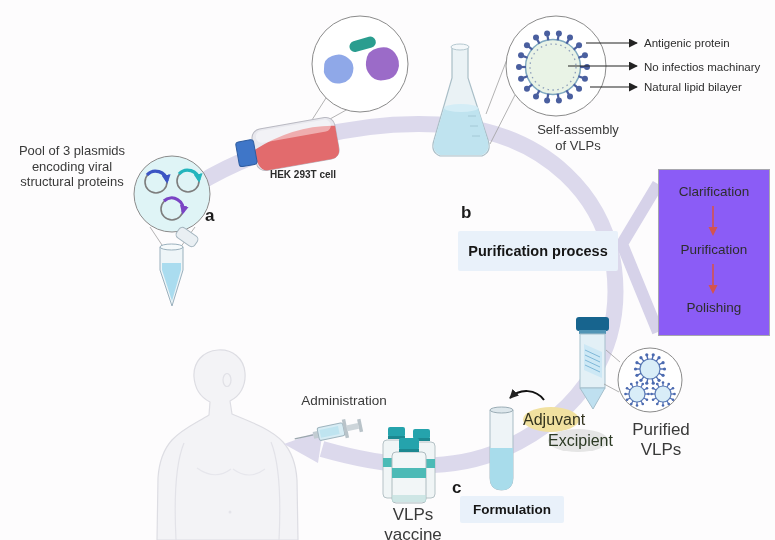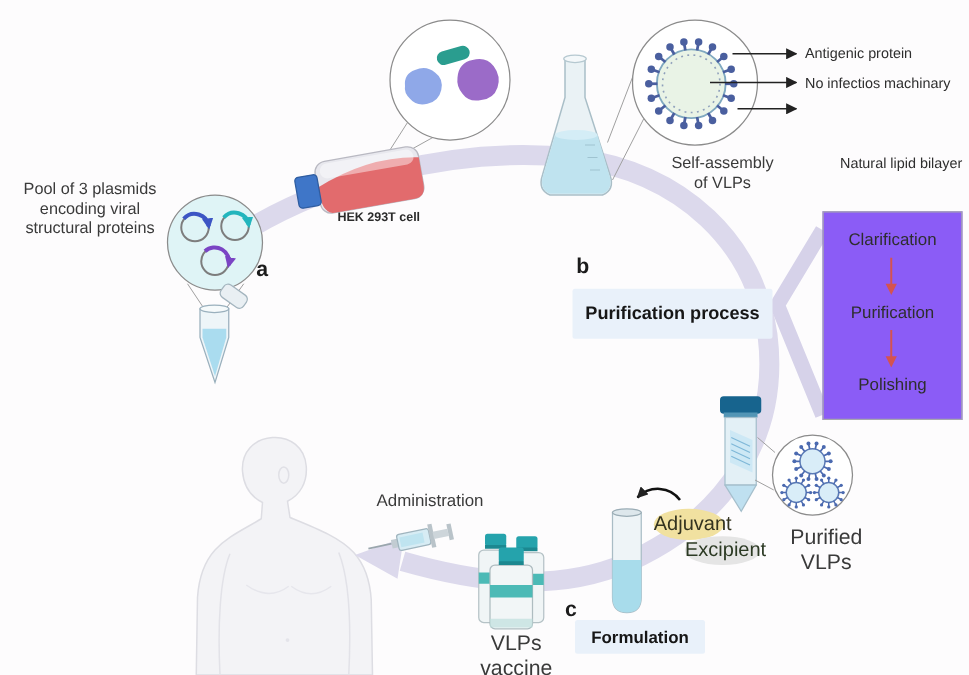--- a/index.html
+++ b/index.html
@@ -333,21 +333,21 @@
 
   <div class="lbl" style="left:258px; top:169px; width:90px; text-align:center; font-size:10px; font-weight:bold; color:#2b2b2b;">HEK 293T cell</div>
 
   <div class="lbl stage-letter" style="left:205px; top:206px;">a</div>
 
   <div class="lbl caption" style="left:523px; top:122px; width:110px;">Self-assembly
 of VLPs</div>
 
   <div class="lbl ann" style="left:644px; top:37px;">Antigenic protein</div>
   <div class="lbl ann" style="left:644px; top:61px;">No infectios machinary</div>
-  <div class="lbl ann" style="left:672px; top:81px;margin-top:44px;">Natural lipid bilayer</div>
+  <div class="lbl ann" style="left:644px; top:81px;">Natural lipid bilayer</div>
 
   <div class="lbl stage-letter" style="left:461px; top:203px;">b</div>
   <div class="stage-box" style="left:458px; top:231px; width:160px; height:40px;">Purification process</div>
 
   <div class="steps-box">
     <div class="step" style="top:14px;">Clarification</div>
     <svg class="step-arrow" style="top:36px;" viewBox="0 0 14 30">
       <line x1="7" y1="0" x2="7" y2="22" stroke="#d4534f" stroke-width="1.6"></line>
       <polygon points="2.5,21 11.5,21 7,30" fill="#d4534f"></polygon>
     </svg>

